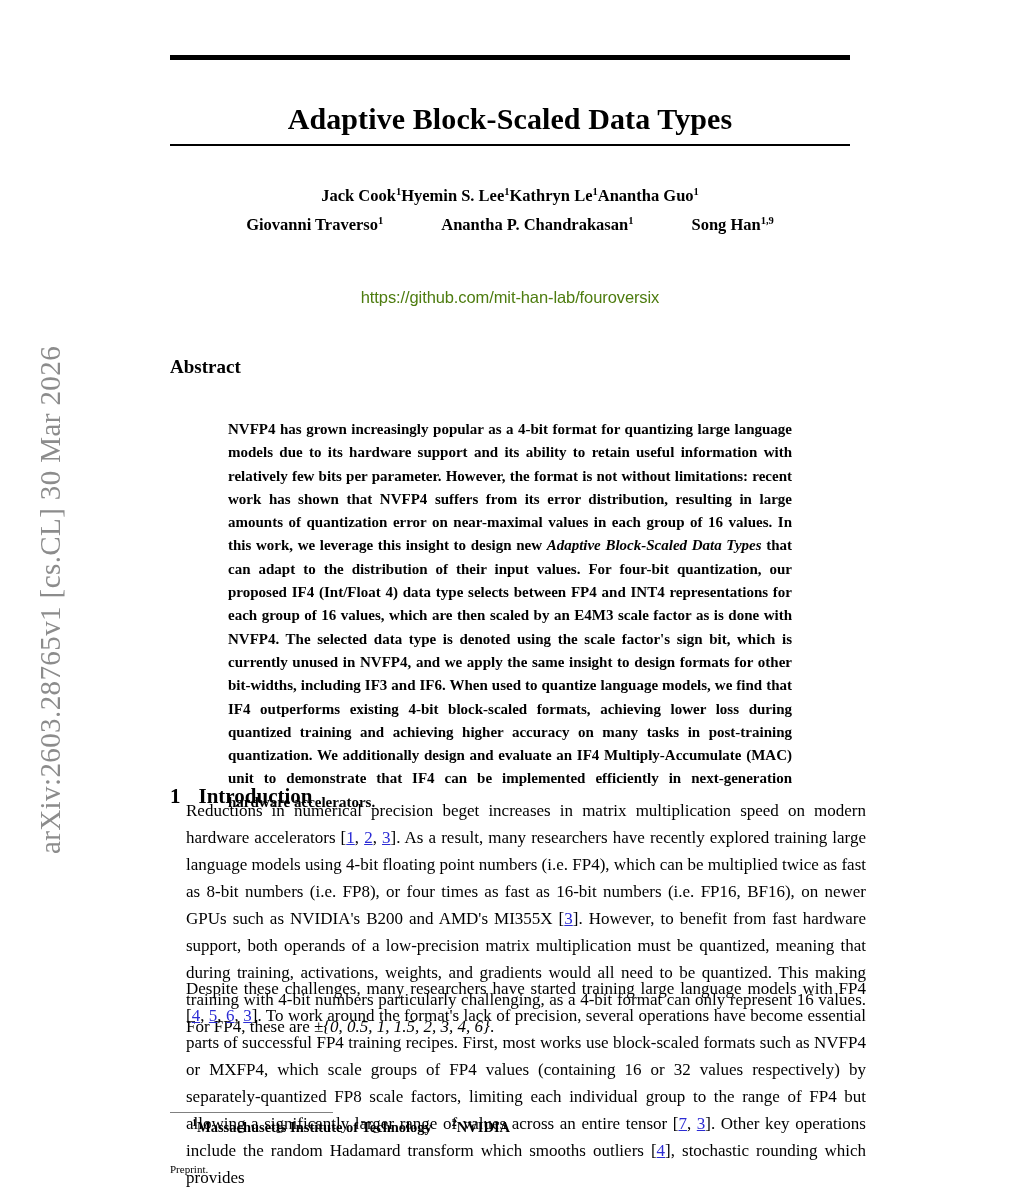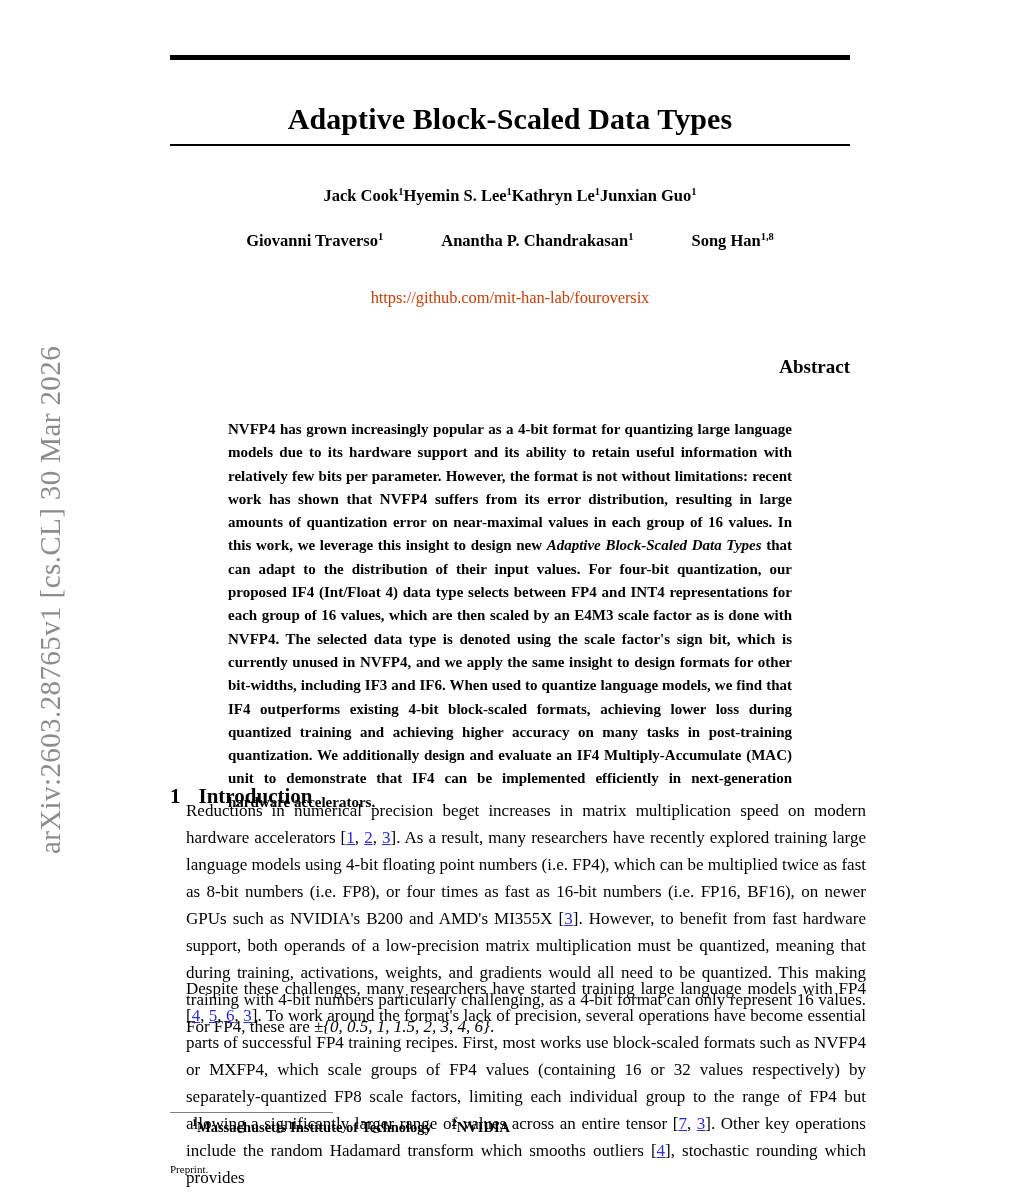--- a/index.html
+++ b/index.html
@@ -84,21 +84,21 @@
     top: 186px;
     width: 680px;
   }
   .author-row {
     display: flex;
     justify-content: center;
     align-items: baseline;
     width: 680px;
   }
   .author-row.row-1 { }
-  .author-row.row-2 { margin-top: 25px; gap: 58px; text-align: center; }
+  .author-row.row-2 { margin-top: 9px; gap: 58px; text-align: center; }
   .author {
     font-size: 16.5px;
     font-weight: bold;
     white-space: nowrap;
   }
   .author sup {
     font-size: 10.5px;
     font-weight: bold;
     vertical-align: super;
     line-height: 0;
@@ -106,34 +106,34 @@
 
   
   #repo-link {
     position: absolute;
     left: 0;
     top: 288px;
     width: 680px;
     text-align: center;
   }
   #repo-link a, #repo-link .link {
-    font-family: Liberation Serif, serif;
+    font-family: Liberation Sans, sans-serif;
     font-size: 16.5px;
-    color: #c2410c;
+    color: #4d7c0f;
     text-decoration: none;
     letter-spacing: -0.1px;
   }
 
   
   #abstract-heading {
     position: absolute;
     left: 0;
     top: 356px;
     width: 680px;
-    text-align: right;
+    text-align: left;
     font-size: 19px;
     font-weight: bold;
   }
   #abstract-body {
     position: absolute;
     left: 58px;
     top: 418px;
     width: 564px;
     font-size: 15px;
     line-height: 23.3px;
@@ -219,26 +219,26 @@
 
   <h1 id="title">Adaptive Block-Scaled Data Types</h1>
 
   <div class="rule-thin"></div>
 
   <div id="authors">
     <div class="author-row row-1">
       <span class="author"><span>Jack Cook</span><sup>1</sup></span>
       <span class="author"><span>Hyemin S. Lee</span><sup>1</sup></span>
       <span class="author"><span>Kathryn Le</span><sup>1</sup></span>
-      <span class="author"><span>Junxian Guo</span><sup>1</sup></span>
+      <span class="author"><span>Anantha Guo</span><sup>1</sup></span>
     </div>
     <div class="author-row row-2">
       <span class="author"><span>Giovanni Traverso</span><sup>1</sup></span>
       <span class="author"><span>Anantha P. Chandrakasan</span><sup>1</sup></span>
-      <span class="author"><span>Song Han</span><sup>1,8</sup></span>
+      <span class="author"><span>Song Han</span><sup>1,9</sup></span>
     </div>
   </div>
 
   <div id="repo-link">
     <a class="link" href="#">https://github.com/mit-han-lab/fouroversix</a>
   </div>
 
   <div id="abstract-heading">Abstract</div>
   <div id="abstract-body"><span>NVFP4 has grown increasingly popular as a 4-bit format for quantizing large language models due to its hardware support and its ability to retain useful information with relatively few bits per parameter. However, the format is not without limitations: recent work has shown that NVFP4 suffers from its error distribution, resulting in large amounts of quantization error on near-maximal values in each group of 16 values. In this work, we leverage this insight to design new </span><i>Adaptive Block-Scaled Data Types</i><span> that can adapt to the distribution of their input values. For four-bit quantization, our proposed IF4 (Int/Float 4) data type selects between FP4 and INT4 representations for each group of 16 values, which are then scaled by an E4M3 scale factor as is done with NVFP4. The selected data type is denoted using the scale factor's sign bit, which is currently unused in NVFP4, and we apply the same insight to design formats for other bit-widths, including IF3 and IF6. When used to quantize language models, we find that IF4 outperforms existing 4-bit block-scaled formats, achieving lower loss during quantized training and achieving higher accuracy on many tasks in post-training quantization. We additionally design and evaluate an IF4 Multiply-Accumulate (MAC) unit to demonstrate that IF4 can be implemented efficiently in next-generation hardware accelerators.</span></div>
 

